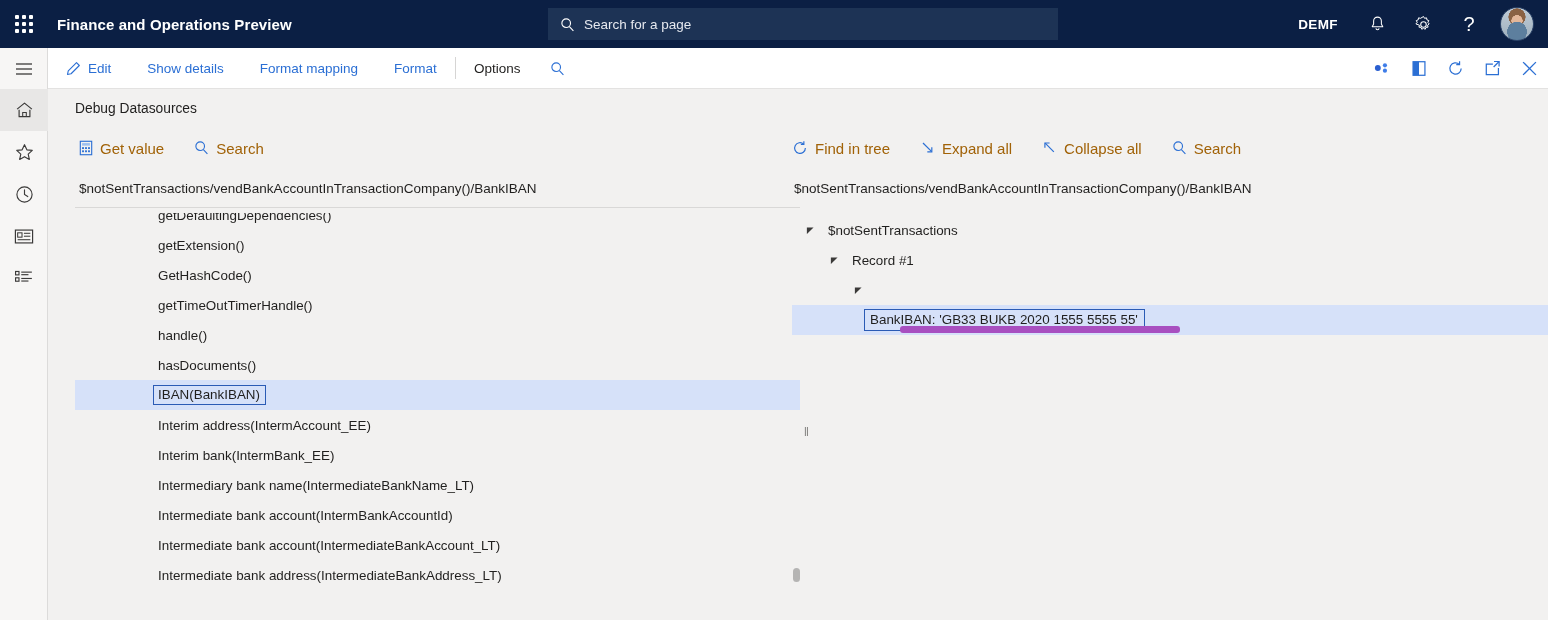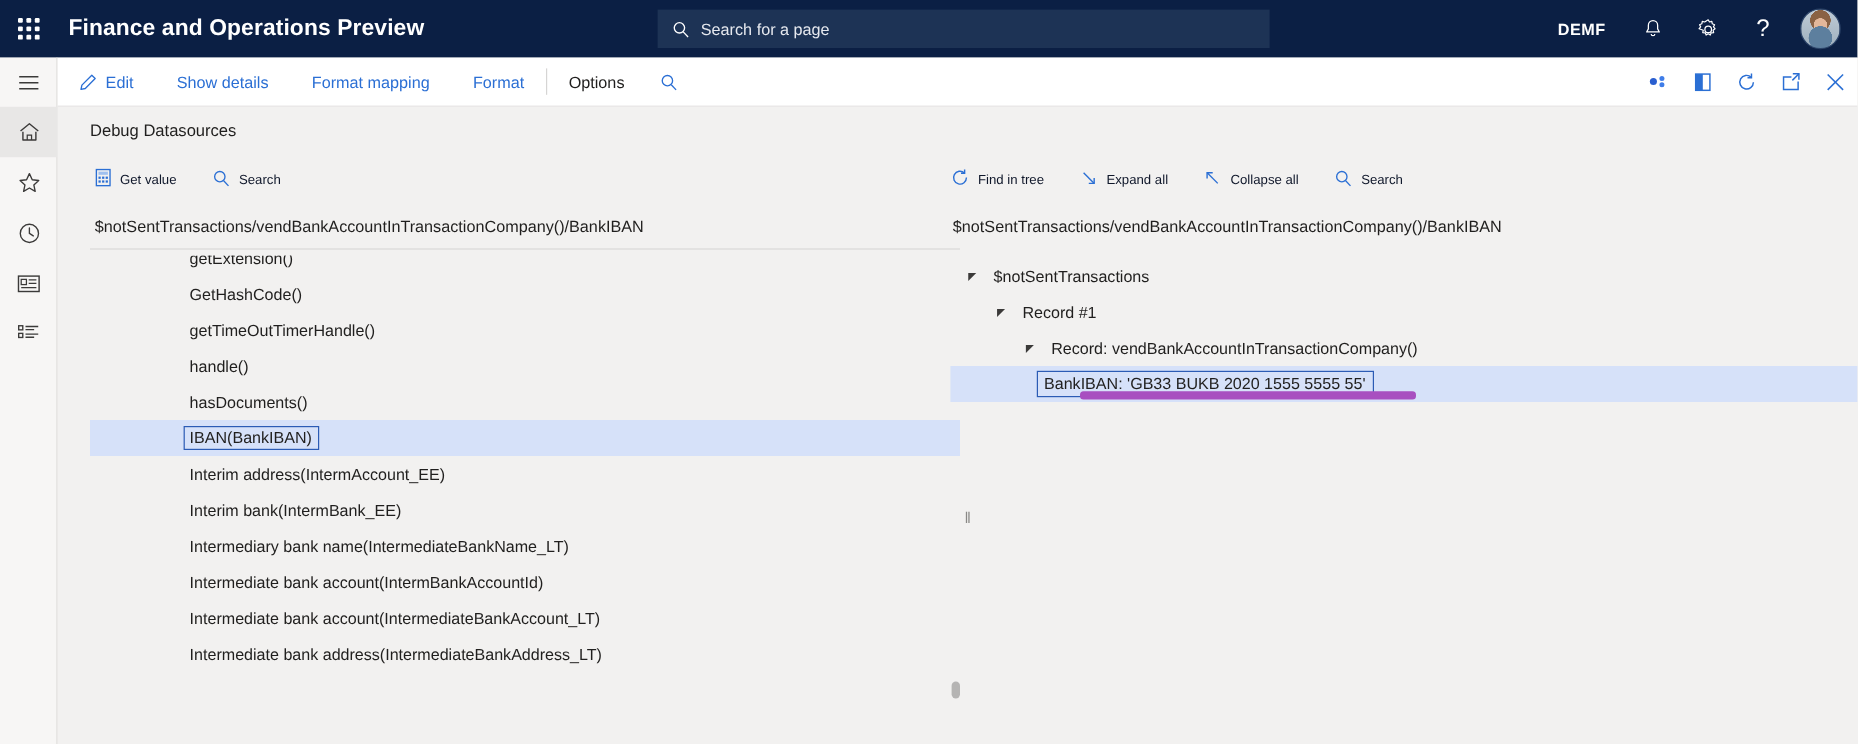--- a/index.html
+++ b/index.html
@@ -24,21 +24,21 @@
     cursor: pointer;
   }
   .waffle-grid {
     display: grid;
     grid-template-columns: repeat(3, 4px);
     grid-template-rows: repeat(3, 4px);
     gap: 3px;
   }
   .waffle-grid i { display: block; width: 4px; height: 4px; background: #ffffff; border-radius: 1px; }
   .app-title {
-    color: #ffffff; font-size: 19px; font-weight: bold;
+    color: #ffffff; font-size: 15px; font-weight: bold;
     margin-left: 9px; letter-spacing: .1px;
     white-space: nowrap;
   }
   .header-search {
     position: absolute; left: 548px; top: 8px;
     width: 510px; height: 32px;
     background: #1d3355;
     display: flex; align-items: center;
     padding-left: 12px;
     cursor: text;
@@ -136,22 +136,22 @@
     position: absolute; left: 744px; top: 44px;
     width: 756px; height: 487px;
   }
   .pane-tools {
     display: flex; align-items: center; height: 30px;
     gap: 30px;
     padding-left: 4px;
   }
   .pane-right .pane-tools { padding-left: 0; }
   .tool-btn {
-    display: flex; align-items: flex-end; gap: 7px;
-    font-size: 11px; color: #0f172a;
+    display: flex; align-items: flex-start; gap: 7px;
+    font-size: 15px; color: #a16207;
     cursor: pointer; white-space: nowrap;
   }
   .path-row {
     margin-top: 18px;
     height: 27px;
     font-size: 13.5px; color: #201f1e;
     padding-left: 4px;
     border-bottom: 1px solid #d9d8d7;
     white-space: nowrap;
   }
@@ -445,20 +445,23 @@
         </span>
         <span>Search</span>
       </div>
     </div>
 
     <div class="path-row">$notSentTransactions/vendBankAccountInTransactionCompany()/BankIBAN</div>
 
     <div class="list-wrap">
       <div class="list-inner">
         <div class="list-row">
+            <span>getDefaultingDependencies()</span>
+          </div>
+        <div class="list-row">
             <span>getExtension()</span>
           </div>
         <div class="list-row">
             <span>GetHashCode()</span>
           </div>
         <div class="list-row">
             <span>getTimeOutTimerHandle()</span>
           </div>
         <div class="list-row">
             <span>handle()</span>
@@ -552,21 +555,20 @@
             </svg>
         </span>
         <span>Record #1</span>
       </div>
       <div class="tree-row" style="padding-left:60px;">
         <span class="tw">
           <svg width="9" height="9" viewBox="0 0 10 10">
               <path d="M1 1.6h7.4L1 9z" fill="#3b3a39"></path>
             </svg>
         </span>
-        <span>Record: vendBankAccountInTransactionCompany()</span>
       </div>
       <div class="tree-row selected" style="padding-left:72px;">
         <span class="leaf-focus">BankIBAN: 'GB33 BUKB 2020 1555 5555 55'</span>
       </div>
       <div class="annot-bar"></div>
     </div>
   </div>
 </div>
 
 </body></html>

